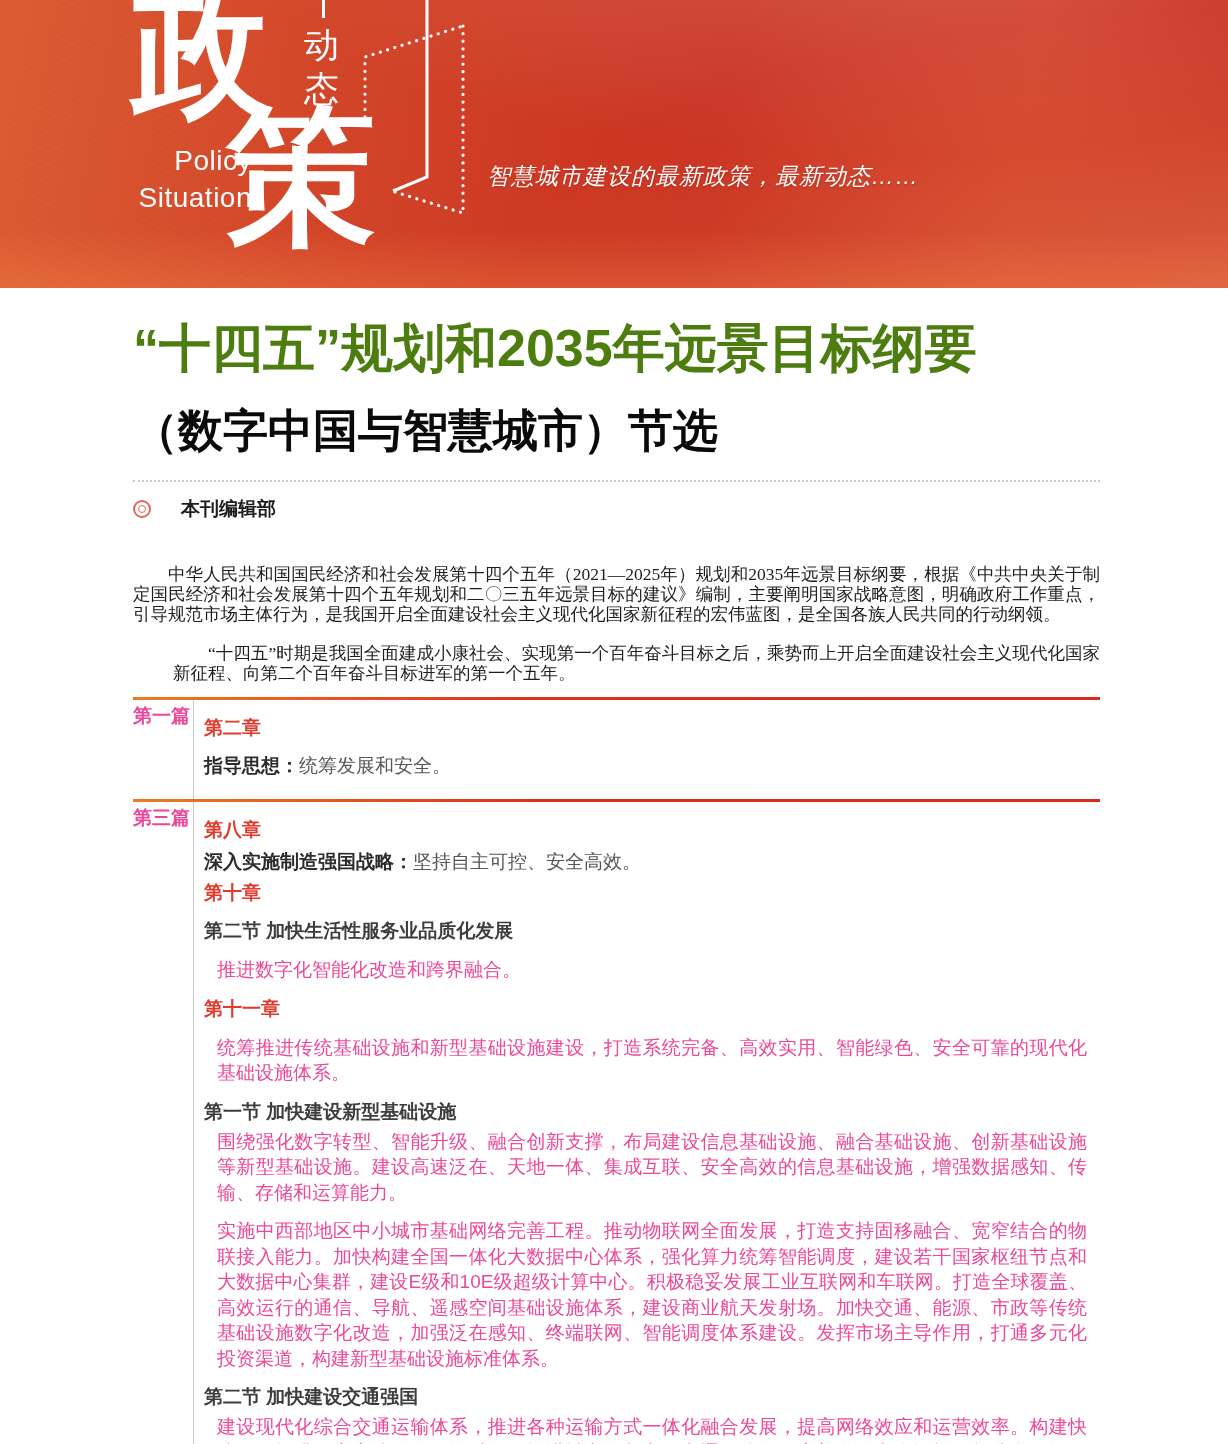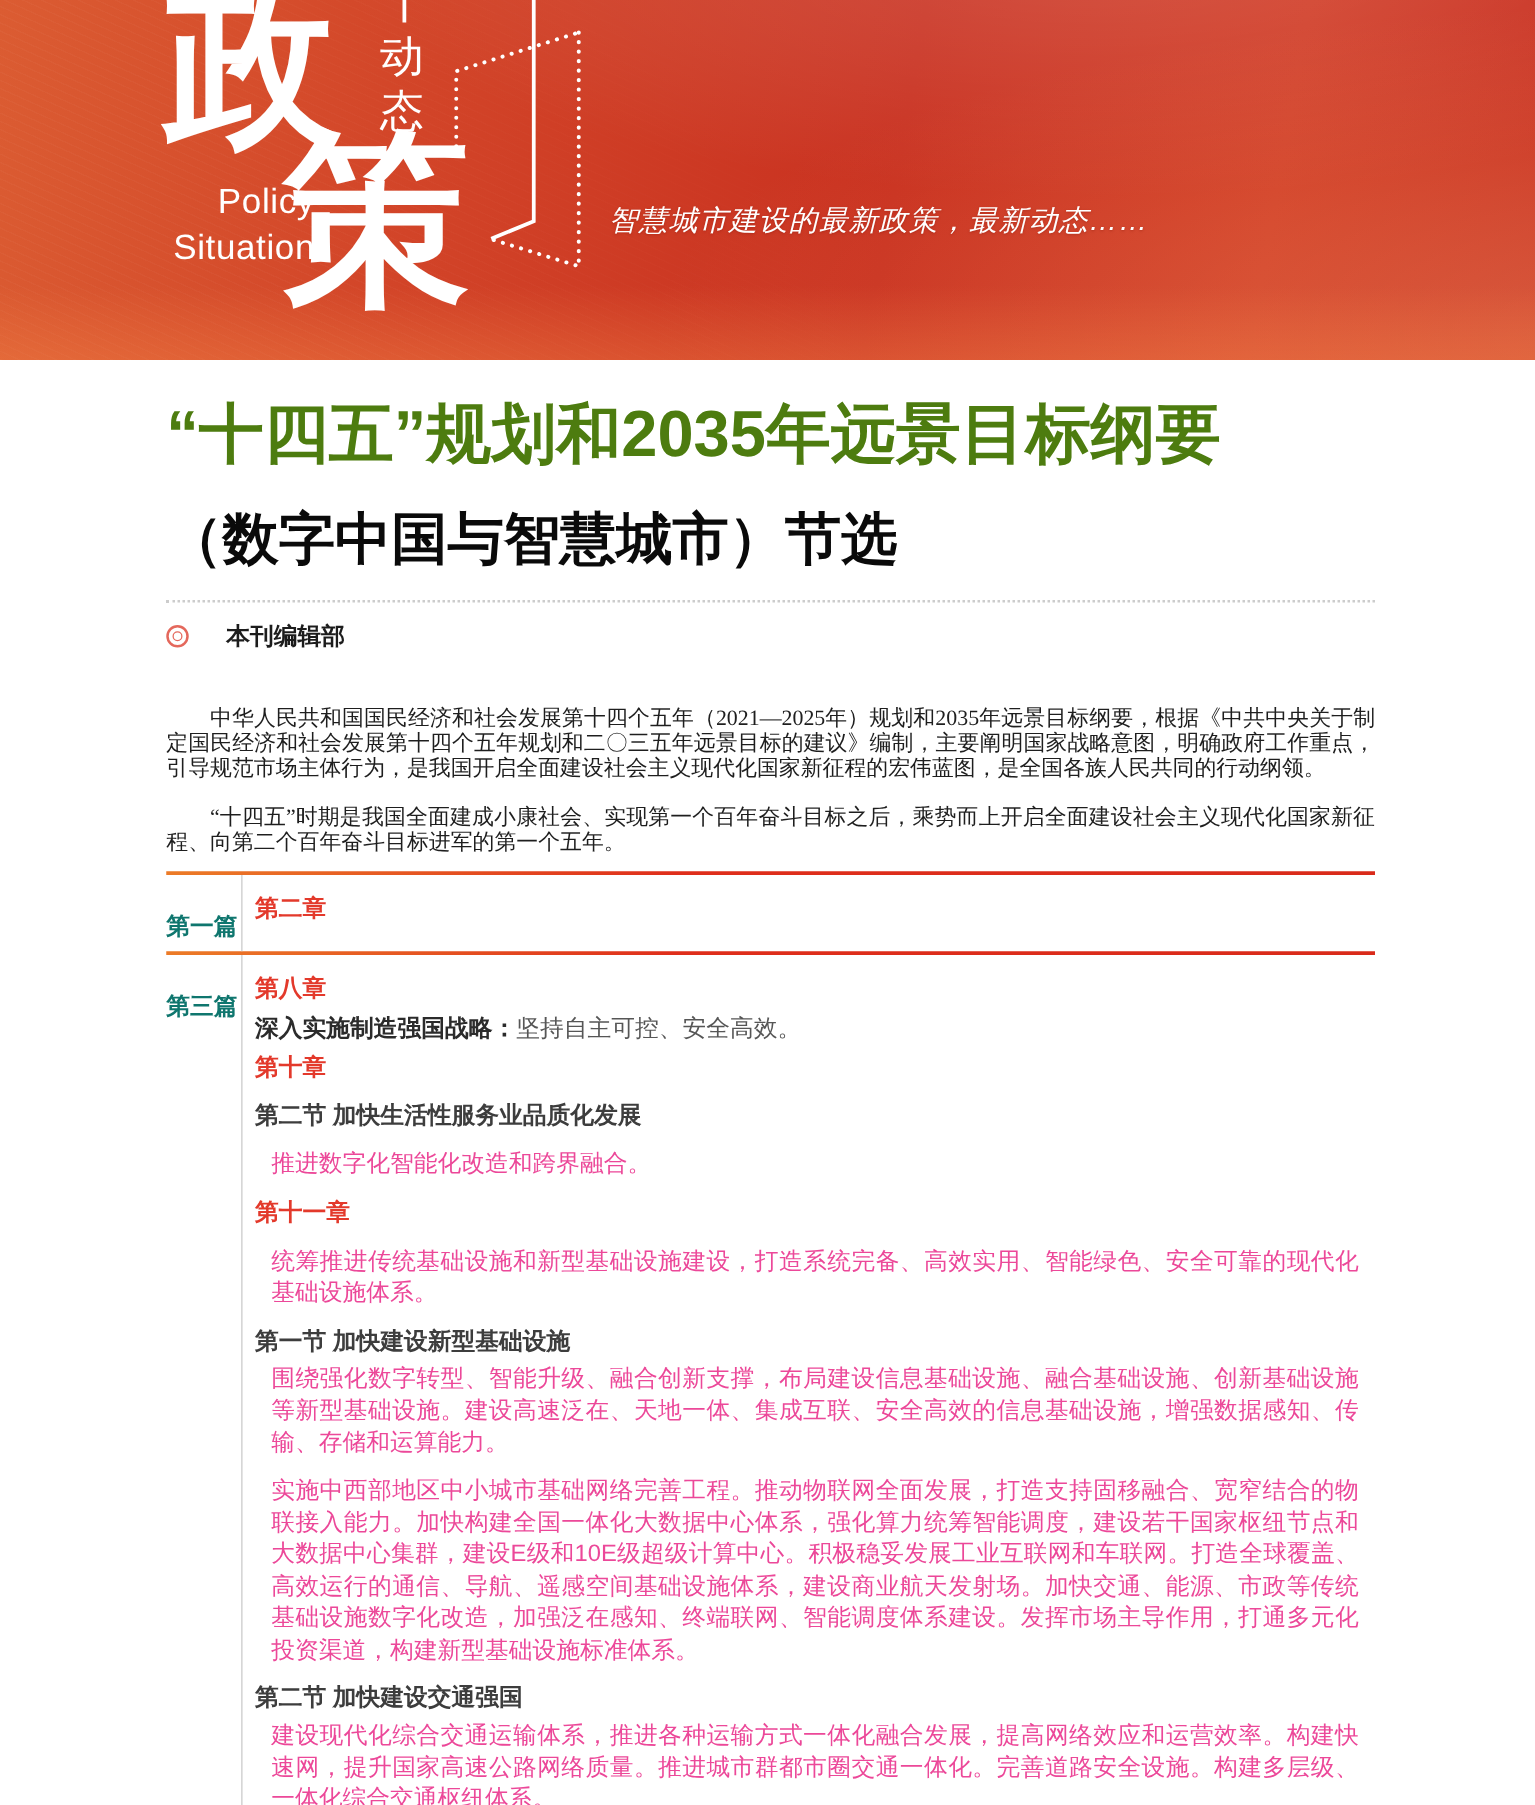--- a/index.html
+++ b/index.html
@@ -72,27 +72,27 @@
   }
   .author-icon i{display:block;width:6px;height:6px;border:1.6px solid #e4685c;border-radius:50%;}
   .author-name{font-size:19px;font-weight:700;color:#1c1c1c;}
 
   .intro{
     margin-top:42px;
     font-family:"Liberation Serif","DejaVu Serif",serif;
     font-size:17.5px;line-height:20px;color:#1e1e1e;text-align:justify;
   }
   .intro p{margin:0 0 19px;text-indent:2em;}
-  .intro p:last-child{margin-bottom:0;}
+  .intro p:last-child{margin-bottom:0;margin-left:40px;}
 
   
   .outline{margin-top:14px;}
   .sec-divider{height:3px;background:linear-gradient(to right,#ec7b27,#df2e1b 42%,#d92a1a);}
   .sec-row{display:grid;grid-template-columns:60px 1fr;}
-  .sec-left{padding-top:30px;color:#0f766e;font-weight:700;font-size:19px;line-height:24px;}
+  .sec-left{padding-top:4px;color:#ec4899;font-weight:700;font-size:19px;line-height:24px;}
   .sec-right{border-left:1px solid #c9c9c9;padding:15px 0 20px 10px;}
   .chapter{color:#e3392b;font-weight:700;font-size:19px;line-height:26px;}
   .subhead{color:#3d3d3d;font-weight:700;font-size:19px;line-height:26px;}
   .boldline{color:#2b2b2b;font-weight:700;font-size:19px;line-height:26px;}
   .body-para{color:#ec4899;font-size:19px;line-height:25.5px;text-align:justify;margin:13px;}
   .lead-line{font-size:19px;line-height:26px;color:#565656;}
   .lead-label{font-weight:700;color:#2b2b2b;}
   .mt-4{margin-top:4px;}.mt-6{margin-top:6px;font-family:Liberation Serif, serif;}.mt-10{margin-top:10px;}
   .mt-12{margin-top:12px;}.mt-16{margin-top:5px;}
 </style>
@@ -138,20 +138,23 @@
   </div>
 
   <div class="outline">
 
     <div class="sec-divider"></div>
 
     <div class="sec-row">
       <div class="sec-left">第一篇</div>
       <div class="sec-right">
         <div class="chapter">第二章</div>
+        <div class="lead-line mt-12">
+          <span class="lead-label">指导思想：</span><span>统筹发展和安全。</span>
+        </div>
       </div>
     </div>
 
     <div class="sec-divider"></div>
 
     <div class="sec-row">
       <div class="sec-left">第三篇</div>
       <div class="sec-right">
 
         <div class="chapter">第八章</div>

